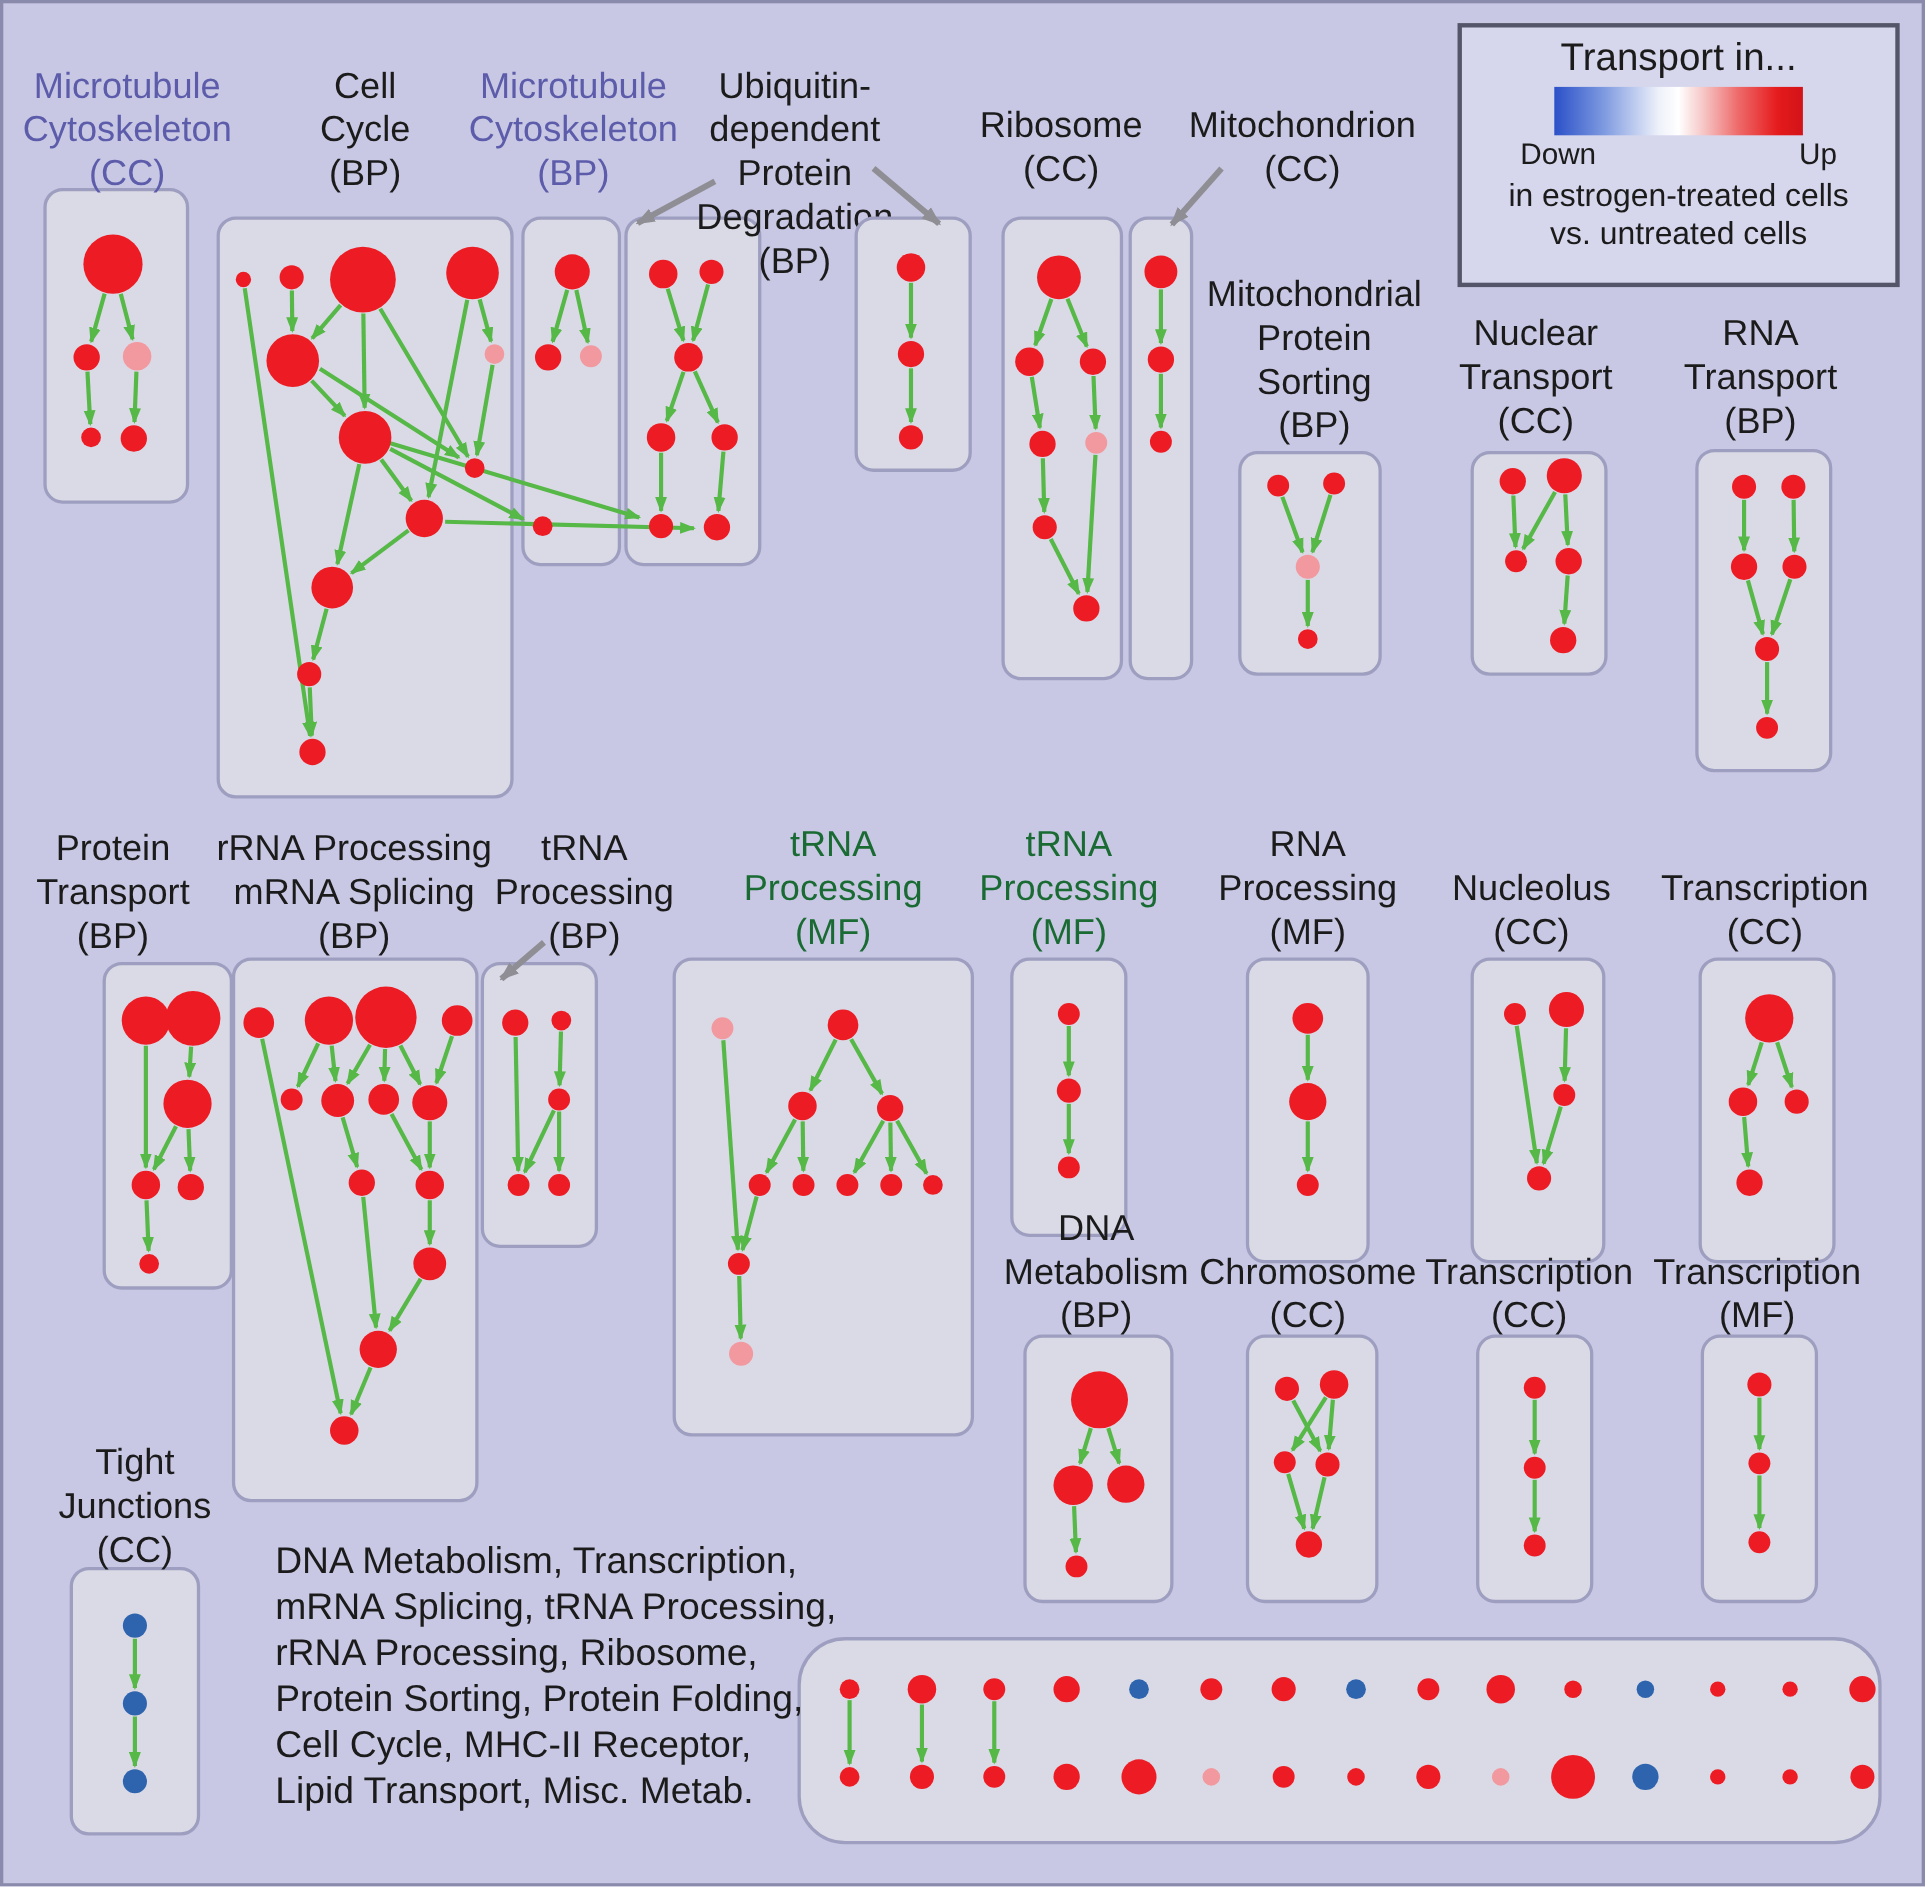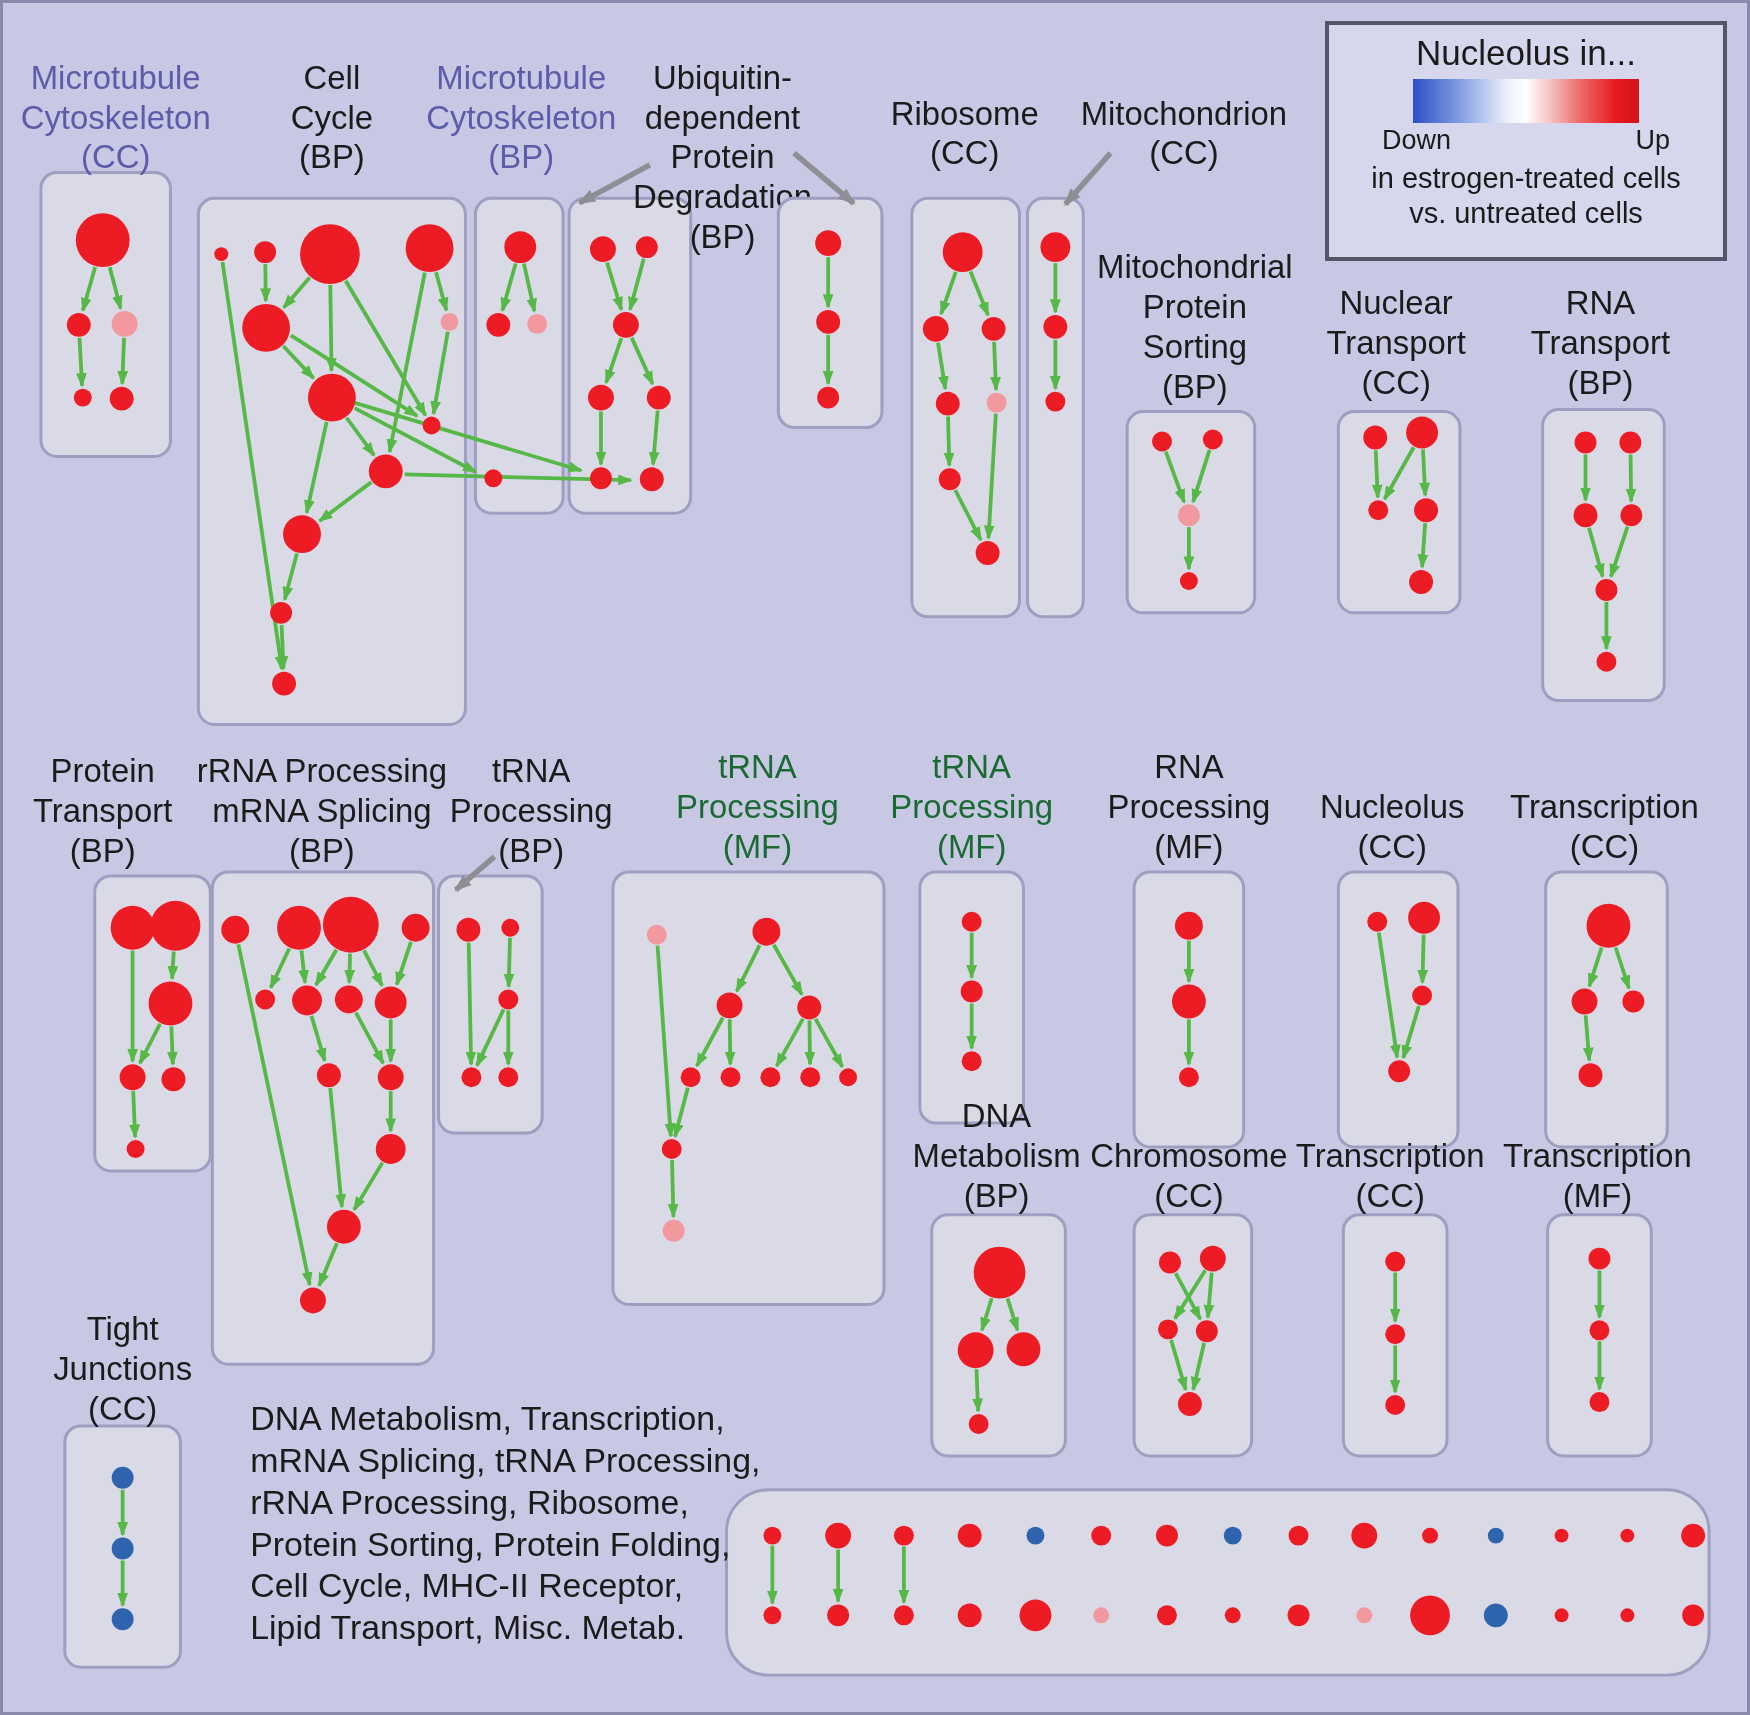--- a/index.html
+++ b/index.html
@@ -408,21 +408,21 @@
         <circle cx="1366" cy="1618" r="8" fill="#f2989f"></circle>
         <circle cx="1432" cy="1618" r="20" fill="#ed1c24"></circle>
         <circle cx="1498" cy="1618" r="12" fill="#2e64ae"></circle>
         <circle cx="1564" cy="1618" r="7" fill="#ed1c24"></circle>
         <circle cx="1630" cy="1618" r="7" fill="#ed1c24"></circle>
         <circle cx="1696" cy="1618" r="11" fill="#ed1c24"></circle>
       </g>
     </svg>
 
   <div class="legend">
-    <div class="legend-title">Nucleolus in...</div>
+    <div class="legend-title">Transport in...</div>
     <div class="legend-bar" id="legend-bar" style="background: linear-gradient(to right, rgb(43, 80, 200) 0%, rgb(126, 154, 224) 20%, rgb(238, 241, 250) 42%, rgb(255, 255, 255) 50%, rgb(246, 198, 198) 60%, rgb(238, 106, 106) 74%, rgb(229, 26, 28) 90%, rgb(210, 19, 24) 100%);"></div>
     <div class="legend-ends">
       <span>Down</span>
       <span>Up</span>
     </div>
     <div class="legend-cap">
       <div>in estrogen-treated cells</div>
       <div>vs. untreated cells</div>
     </div>
   </div>

